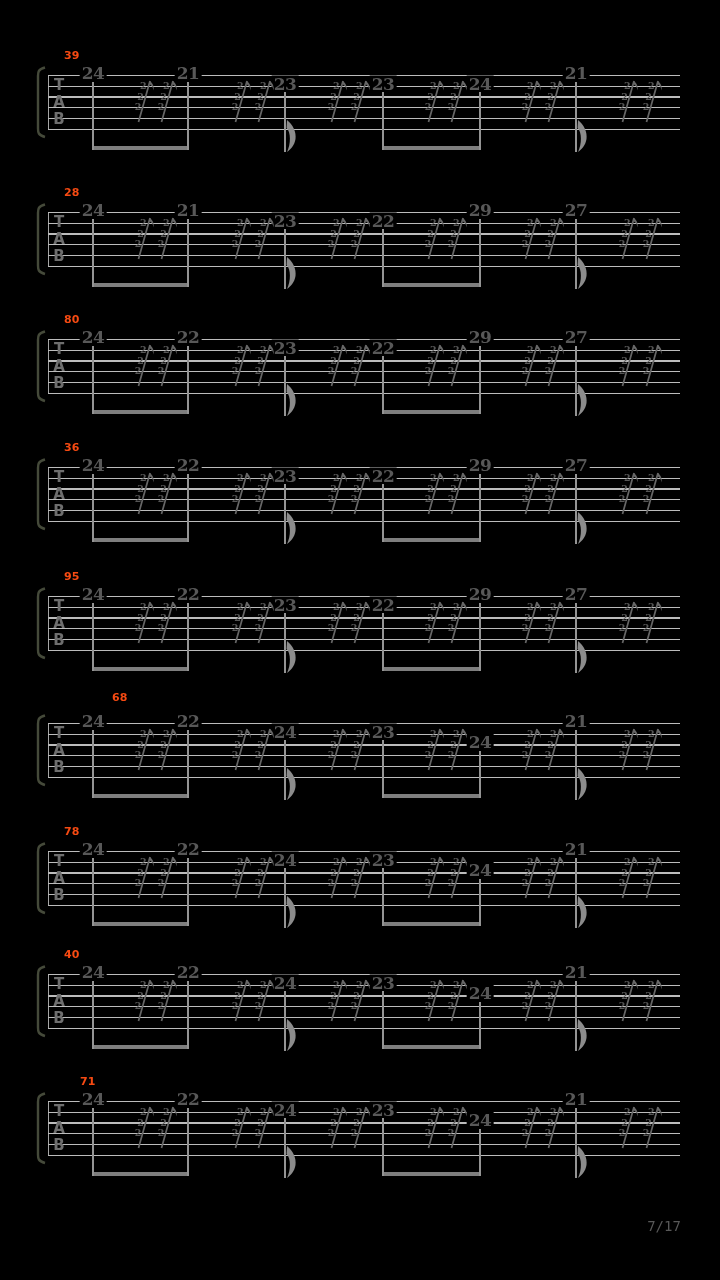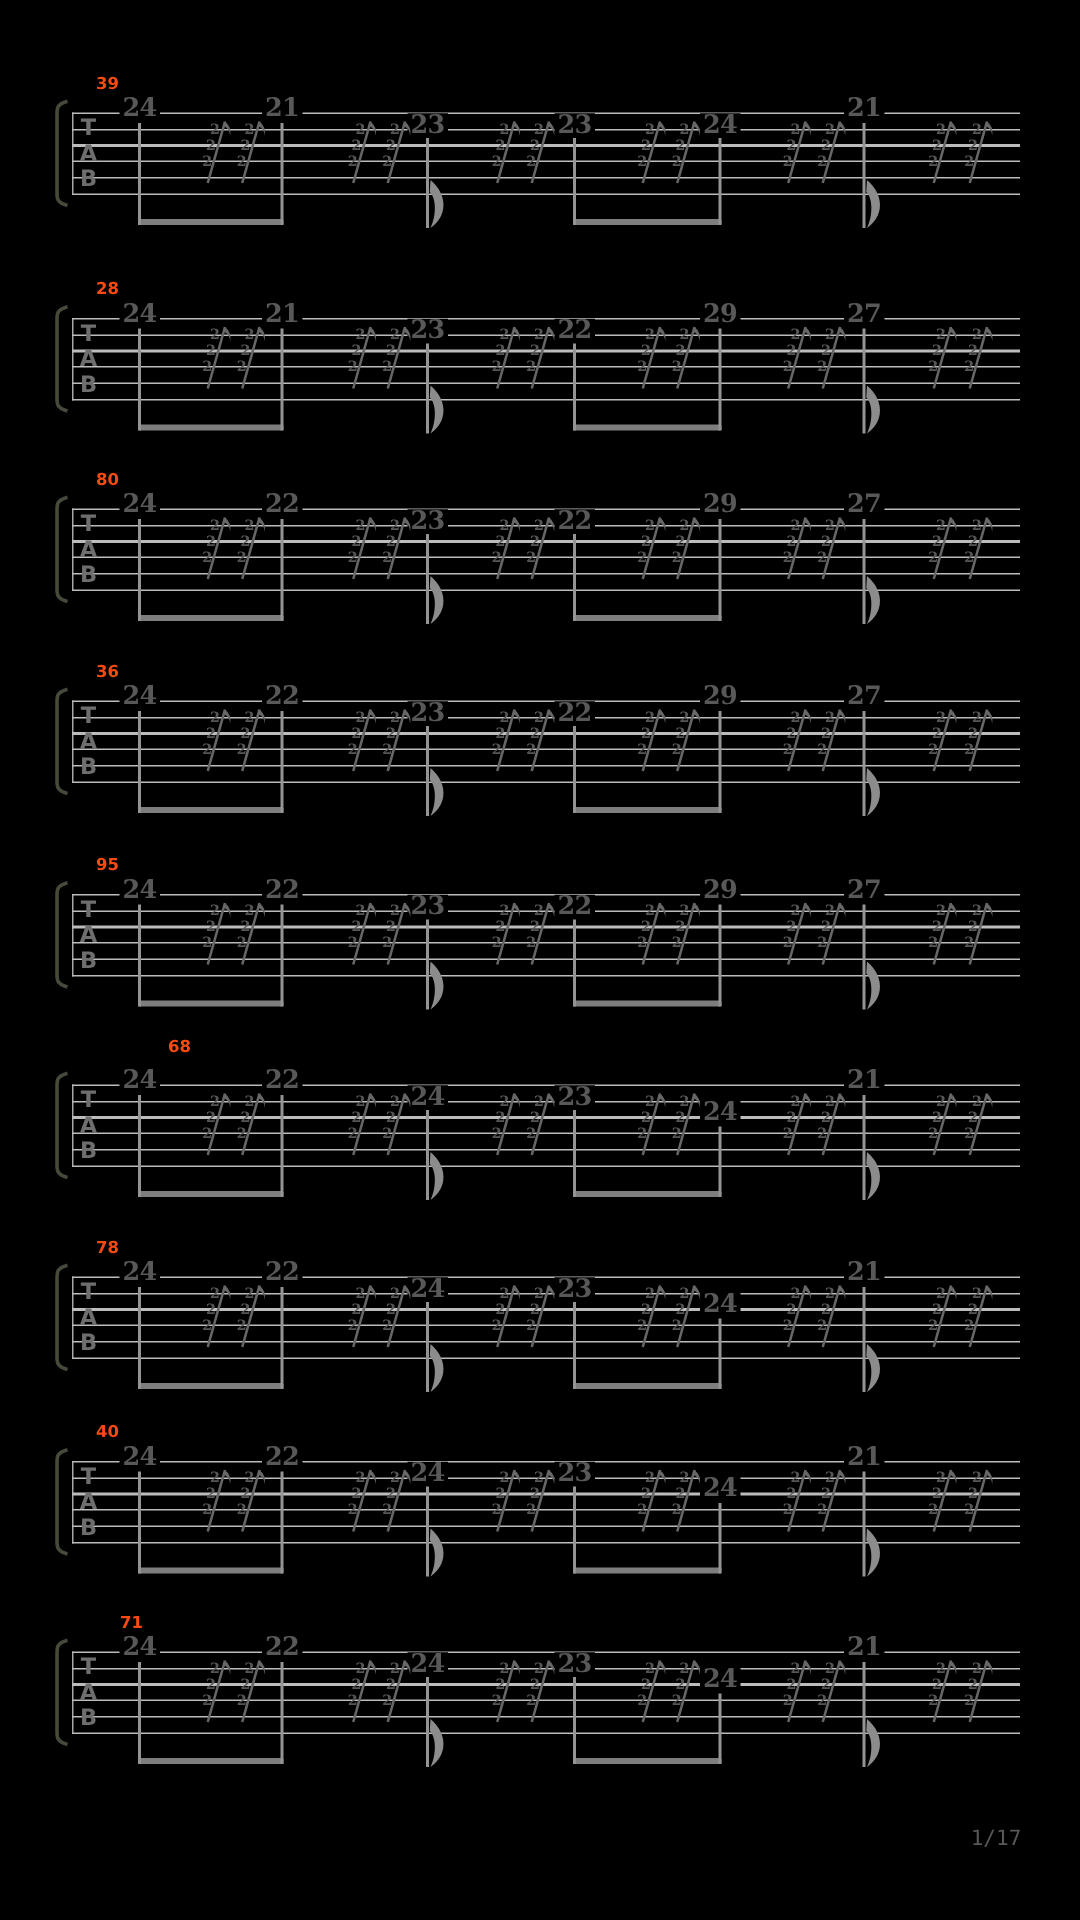--- a/index.html
+++ b/index.html
@@ -19,21 +19,21 @@
         color:#6e6e6e;line-height:17px;letter-spacing:0;}
   .clef span{display:block;}
   #page-indicator{position:absolute;left:638px;top:1218px;width:52px;text-align:center;
         font-family:"DejaVu Sans Mono", monospace;font-size:14px;color:#585858;}
   svg{position:absolute;overflow:visible;}
 </style>
 </head>
 <body>
 
 <div id="page">
-  <div id="page-indicator">1/17</div>
+  <div id="page-indicator">7/17</div>
 <svg width="16" height="72.5" viewBox="0 0 16 72.5" style="left: 33px; top: 66px;">
       <path d="M12,1.5 C5,3.5 5,6 5,10 L5,62.5 C5,66.5 5,69 12,71" fill="none" stroke="#454a3a" stroke-width="2.4"></path>
     </svg>
     <div class="barline" style="left: 47.5px; top: 75px; height: 54.5px;"></div>
     <div class="staff-line" style="left: 48px; top: 75px; width: 632px;"></div>
     <div class="staff-line" style="left: 48px; top: 85.7px; width: 632px;"></div>
     <div class="staff-line" style="left: 48px; top: 96.4px; width: 632px;"></div>
     <div class="staff-line" style="left: 48px; top: 107.1px; width: 632px;"></div>
     <div class="staff-line" style="left: 48px; top: 117.8px; width: 632px;"></div>
     <div class="staff-line" style="left: 48px; top: 128.5px; width: 632px;"></div>

